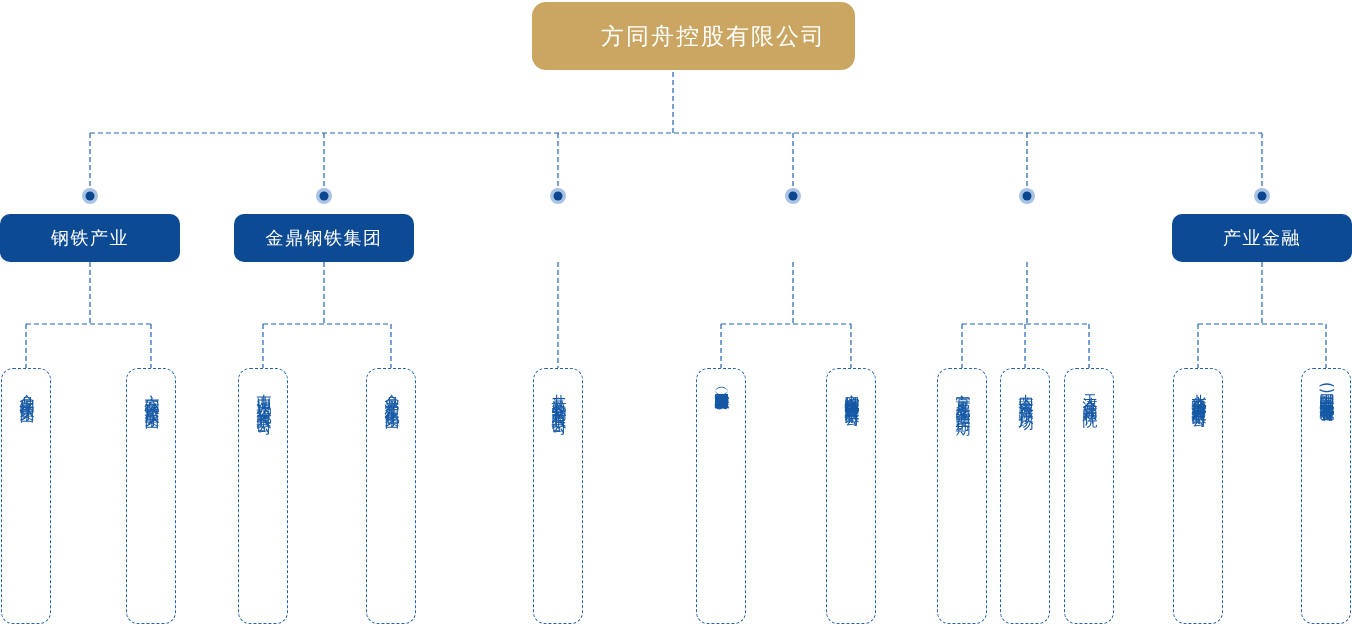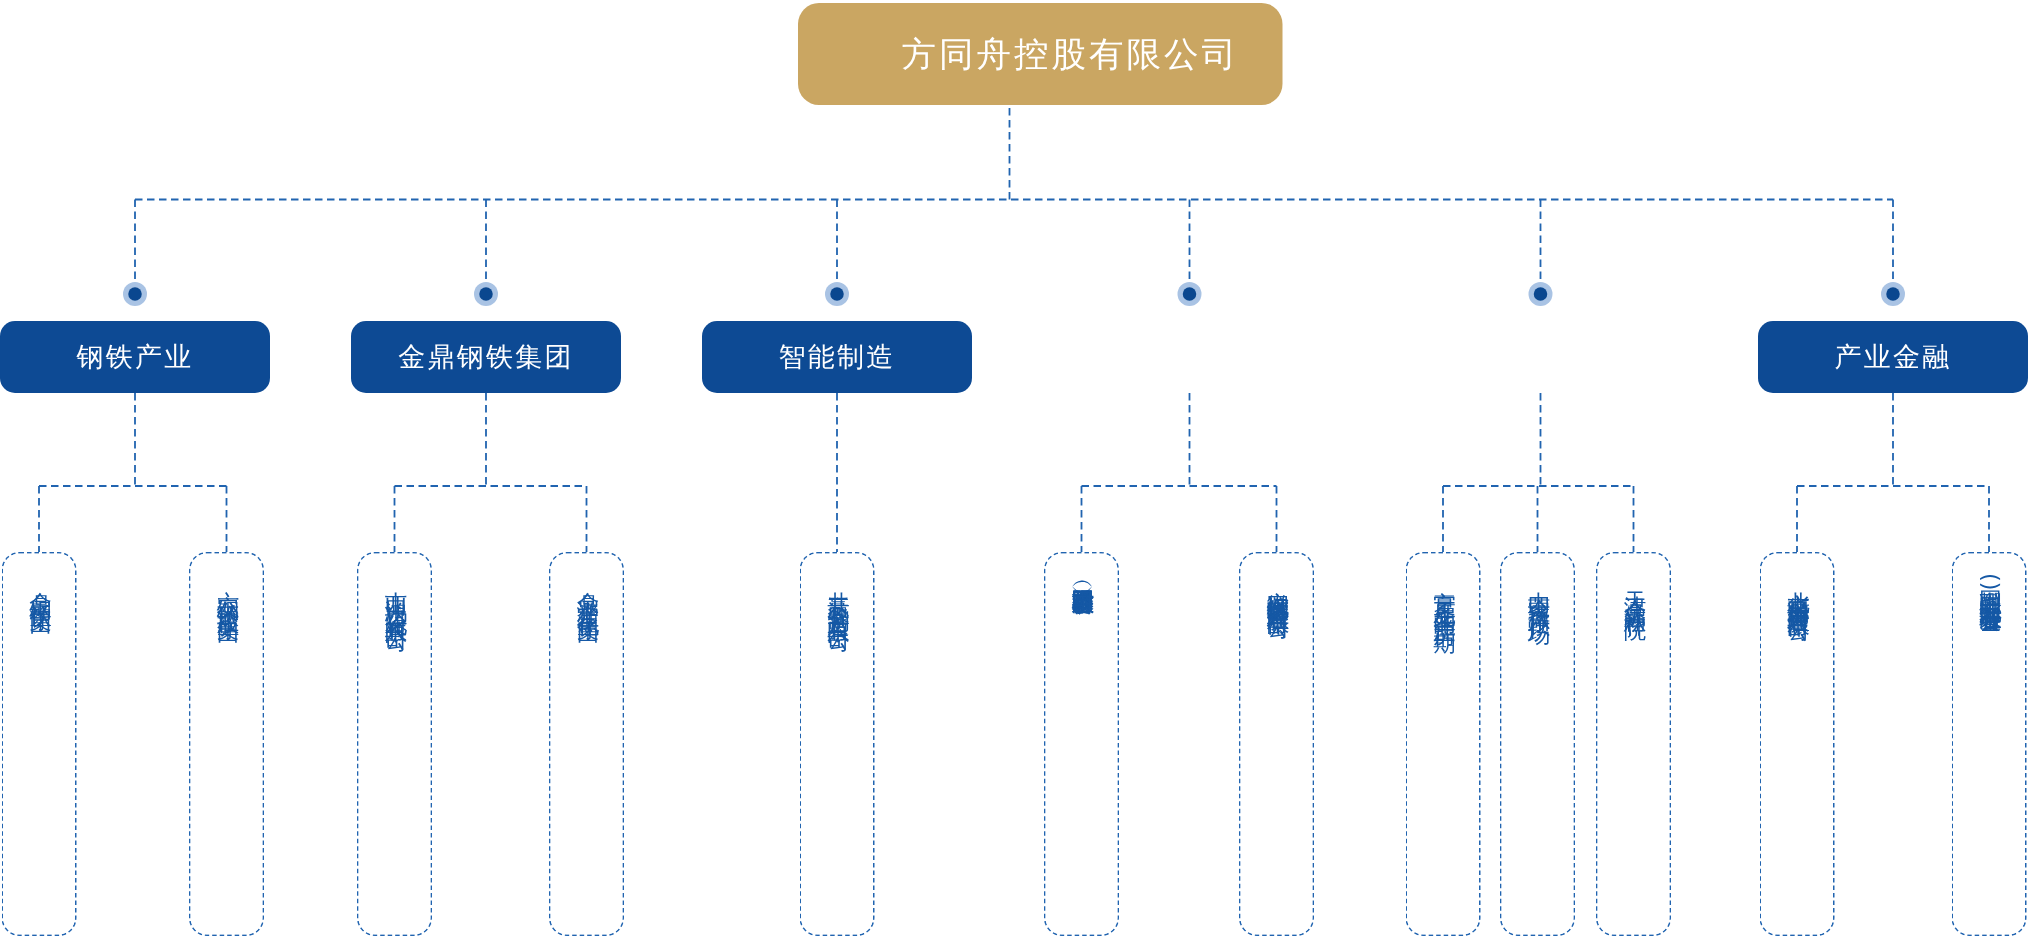--- a/index.html
+++ b/index.html
@@ -73,23 +73,20 @@
   <div class="root-box">
     <span>方同舟控股有限公司</span>
   </div>
 
   <div class="division d1">
     <span>钢铁产业</span>
   </div>
   <div class="division d2">
     <span>金鼎钢铁集团</span>
   </div>
-  <div class="division d3">
-    <span>智能制造</span>
-  </div>
   <div class="division d6">
     <span>产业金融</span>
   </div>
 
   <div class="leaf l-1a">
     <span>金鼎钢铁集团</span>
   </div>
   <div class="leaf l-1b">
     <span>六安钢铁控股集团</span>
   </div>

